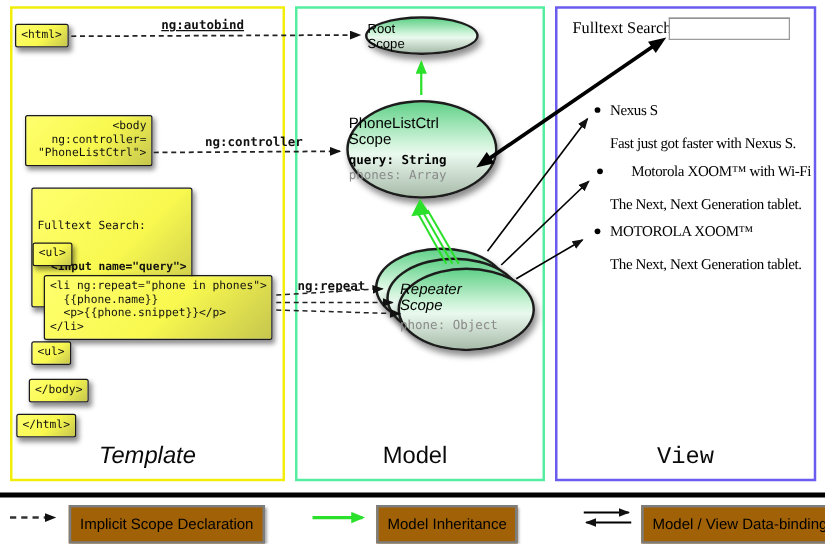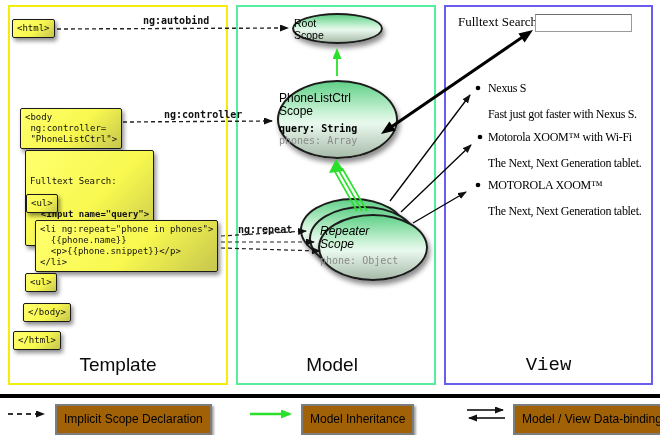--- a/index.html
+++ b/index.html
@@ -48,42 +48,42 @@
 </style>
 </head>
 <body>
 
 <div class="page">
 
   <div class="panel panel-template"></div>
   <div class="panel panel-model"></div>
   <div class="panel panel-view"></div>
 
-  <div class="panel-title" style="left:8px;width:220px;">Template</div>
+  <div class="panel-title" style="left:8px;width:220px;font-style:italic;">Template</div>
   <div class="panel-title" style="left:236px;width:192px;">Model</div>
   <div class="panel-title" style="left:444px;width:209px;font-family:Liberation Mono, monospace;">View</div>
 
   <div class="codebox" style="left:12px;top:19px;">&lt;html&gt;</div>
-  <div class="codebox" style="left:20px;top:108px;">&lt;body
+  <div class="codebox" style="left:20px;top:92px;text-align:right;">&lt;body
  ng:controller=
  "PhoneListCtrl"&gt;</div>
   <div class="codebox" style="left:25px;top:150px;">
     <span class="norm-line">Fulltext Search:</span>
     <span class="bold-line">  &lt;input name="query"&gt;</span>
   </div>
   <div class="codebox" style="left:26px;top:194px;">&lt;ul&gt;</div>
   <div class="codebox" style="left:35px;top:220px;">&lt;li ng:repeat="phone in phones"&gt;
   {{phone.name}}
   &lt;p&gt;{{phone.snippet}}&lt;/p&gt;
 &lt;/li&gt;</div>
   <div class="codebox" style="left:25px;top:273px;">&lt;ul&gt;</div>
   <div class="codebox" style="left:23px;top:303px;">&lt;/body&gt;</div>
   <div class="codebox" style="left:13px;top:331px;">&lt;/html&gt;</div>
 
-  <div class="conn-label" style="left:143px;top:15px;">ng:autobind</div>
+  <div class="conn-label" style="left:129px;top:15px;text-decoration:underline;">ng:autobind</div>
   <div class="conn-label" style="left:135px;top:109px;margin-left:29px;">ng:controller</div>
   <div class="conn-label" style="left:238px;top:224px;text-align:center;">ng:repeat</div>
 
   <div class="ellipse el-root">
     <span class="scope-name">Root
 Scope</span>
   </div>
   <div class="ellipse el-phonelist">
     <span class="scope-name">PhoneListCtrl
 Scope</span>
@@ -96,21 +96,21 @@
     <span class="scope-name">Repeater
 Scope</span>
     <span class="scope-prop prop-gray">phone: Object</span>
   </div>
 
   <div class="view-search-label">Fulltext Search:</div>
   <input class="view-input" type="text" style="">
 
   <div class="view-item-title" style="left:488px;top:81px;">Nexus S</div>
   <div class="view-item-desc" style="left:488px;top:107px;">Fast just got faster with Nexus S.</div>
-  <div class="view-item-title" style="left:488px;top:130px;text-align:right;">Motorola XOOM™ with Wi-Fi</div>
+  <div class="view-item-title" style="left:505px;top:130px;text-align:right;">Motorola XOOM™ with Wi-Fi</div>
   <div class="view-item-desc" style="left:488px;top:156px;">The Next, Next Generation tablet.</div>
   <div class="view-item-title" style="left:488px;top:178px;">MOTOROLA XOOM™</div>
   <div class="view-item-desc" style="left:488px;top:204px;">The Next, Next Generation tablet.</div>
 
   <div class="separator"></div>
   <div class="legend-box lg1">Implicit Scope Declaration</div>
   <div class="legend-box lg2">Model Inheritance</div>
   <div class="legend-box lg3">Model / View Data-binding</div>
 
   <svg class="overlay" width="660" height="435" viewBox="0 0 660 435">

